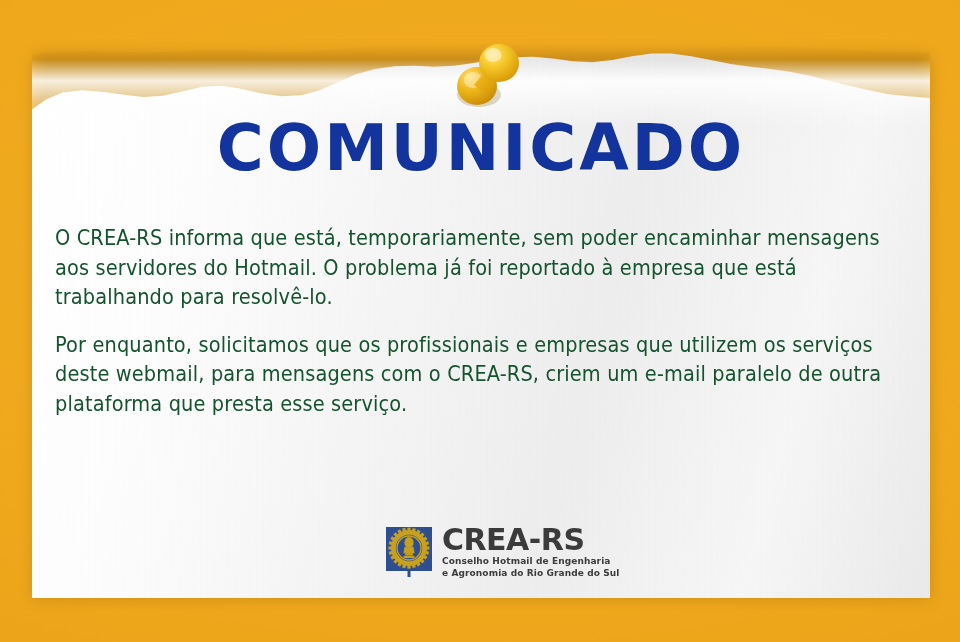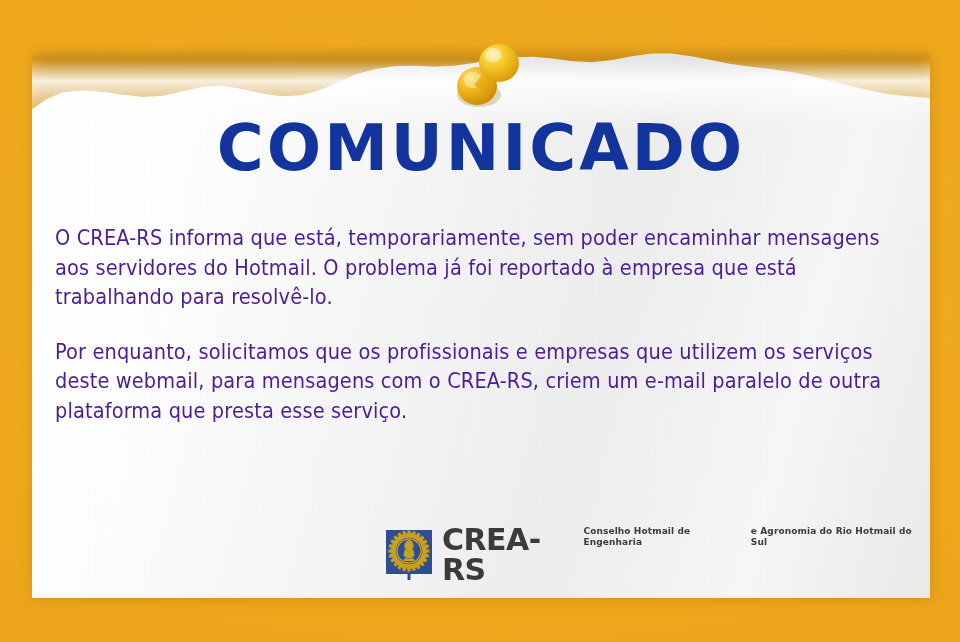--- a/index.html
+++ b/index.html
@@ -156,51 +156,51 @@
   }
 
   .body-text {
     position: absolute;
     left: 23px;
     top: 183px;
     width: 856px;
     font-family: "DejaVu Sans Condensed", "Liberation Sans Narrow", "Liberation Sans", sans-serif;
     font-size: 21.5px;
     line-height: 29.5px;
-    color: #4c1d95;
+    color: #14532d;
     letter-spacing: 0.15px;
   }
 
   .para {
     margin: 0;
   }
 
   .para + .para {
-    margin-top: 25px;
+    margin-top: 18px;
   }
 
   
   .logo {
     position: absolute;
     left: 353px;
     top: 485px;
     display: flex;
     align-items: center;
     gap: 9px;
   }
 
   .logo-mark {
     width: 48px;
     height: 52px;
     flex: 0 0 auto;
   }
 
   .logo-type {
     display: flex;
-    flex-direction: row;
+    flex-direction: column;
     justify-content: space-between;
   }
 
   .logo-wordmark {
     font-family: "DejaVu Sans", sans-serif;
     font-weight: bold;
     font-size: 30px;
     line-height: 30px;
     letter-spacing: -0.5px;
     color: #3b3b3b;
@@ -305,18 +305,18 @@
             <ellipse cx="24" cy="16.5" rx="4.6" ry="5.4"></ellipse>
             <path d="M19.6 20.5 q4.4 2.2 8.8 0 l1.2 6.4 q-5 1.8 -11.2 0 Z"></path>
             <rect x="20.2" y="27.4" width="7.6" height="2.1"></rect>
             <rect x="18.6" y="29.8" width="10.8" height="2.2"></rect>
           </g>
         </svg>
       </div>
       <div class="logo-type">
         <div class="logo-wordmark">CREA-RS</div>
         <div class="logo-sub">Conselho Hotmail de Engenharia</div>
-        <div class="logo-sub">e Agronomia do Rio Hotmail do Sul</div>
+        <div class="logo-sub">e Agronomia do Rio Grande do Sul</div>
       </div>
     </div>
 
   </div>
 </div>
 
 </body></html>

